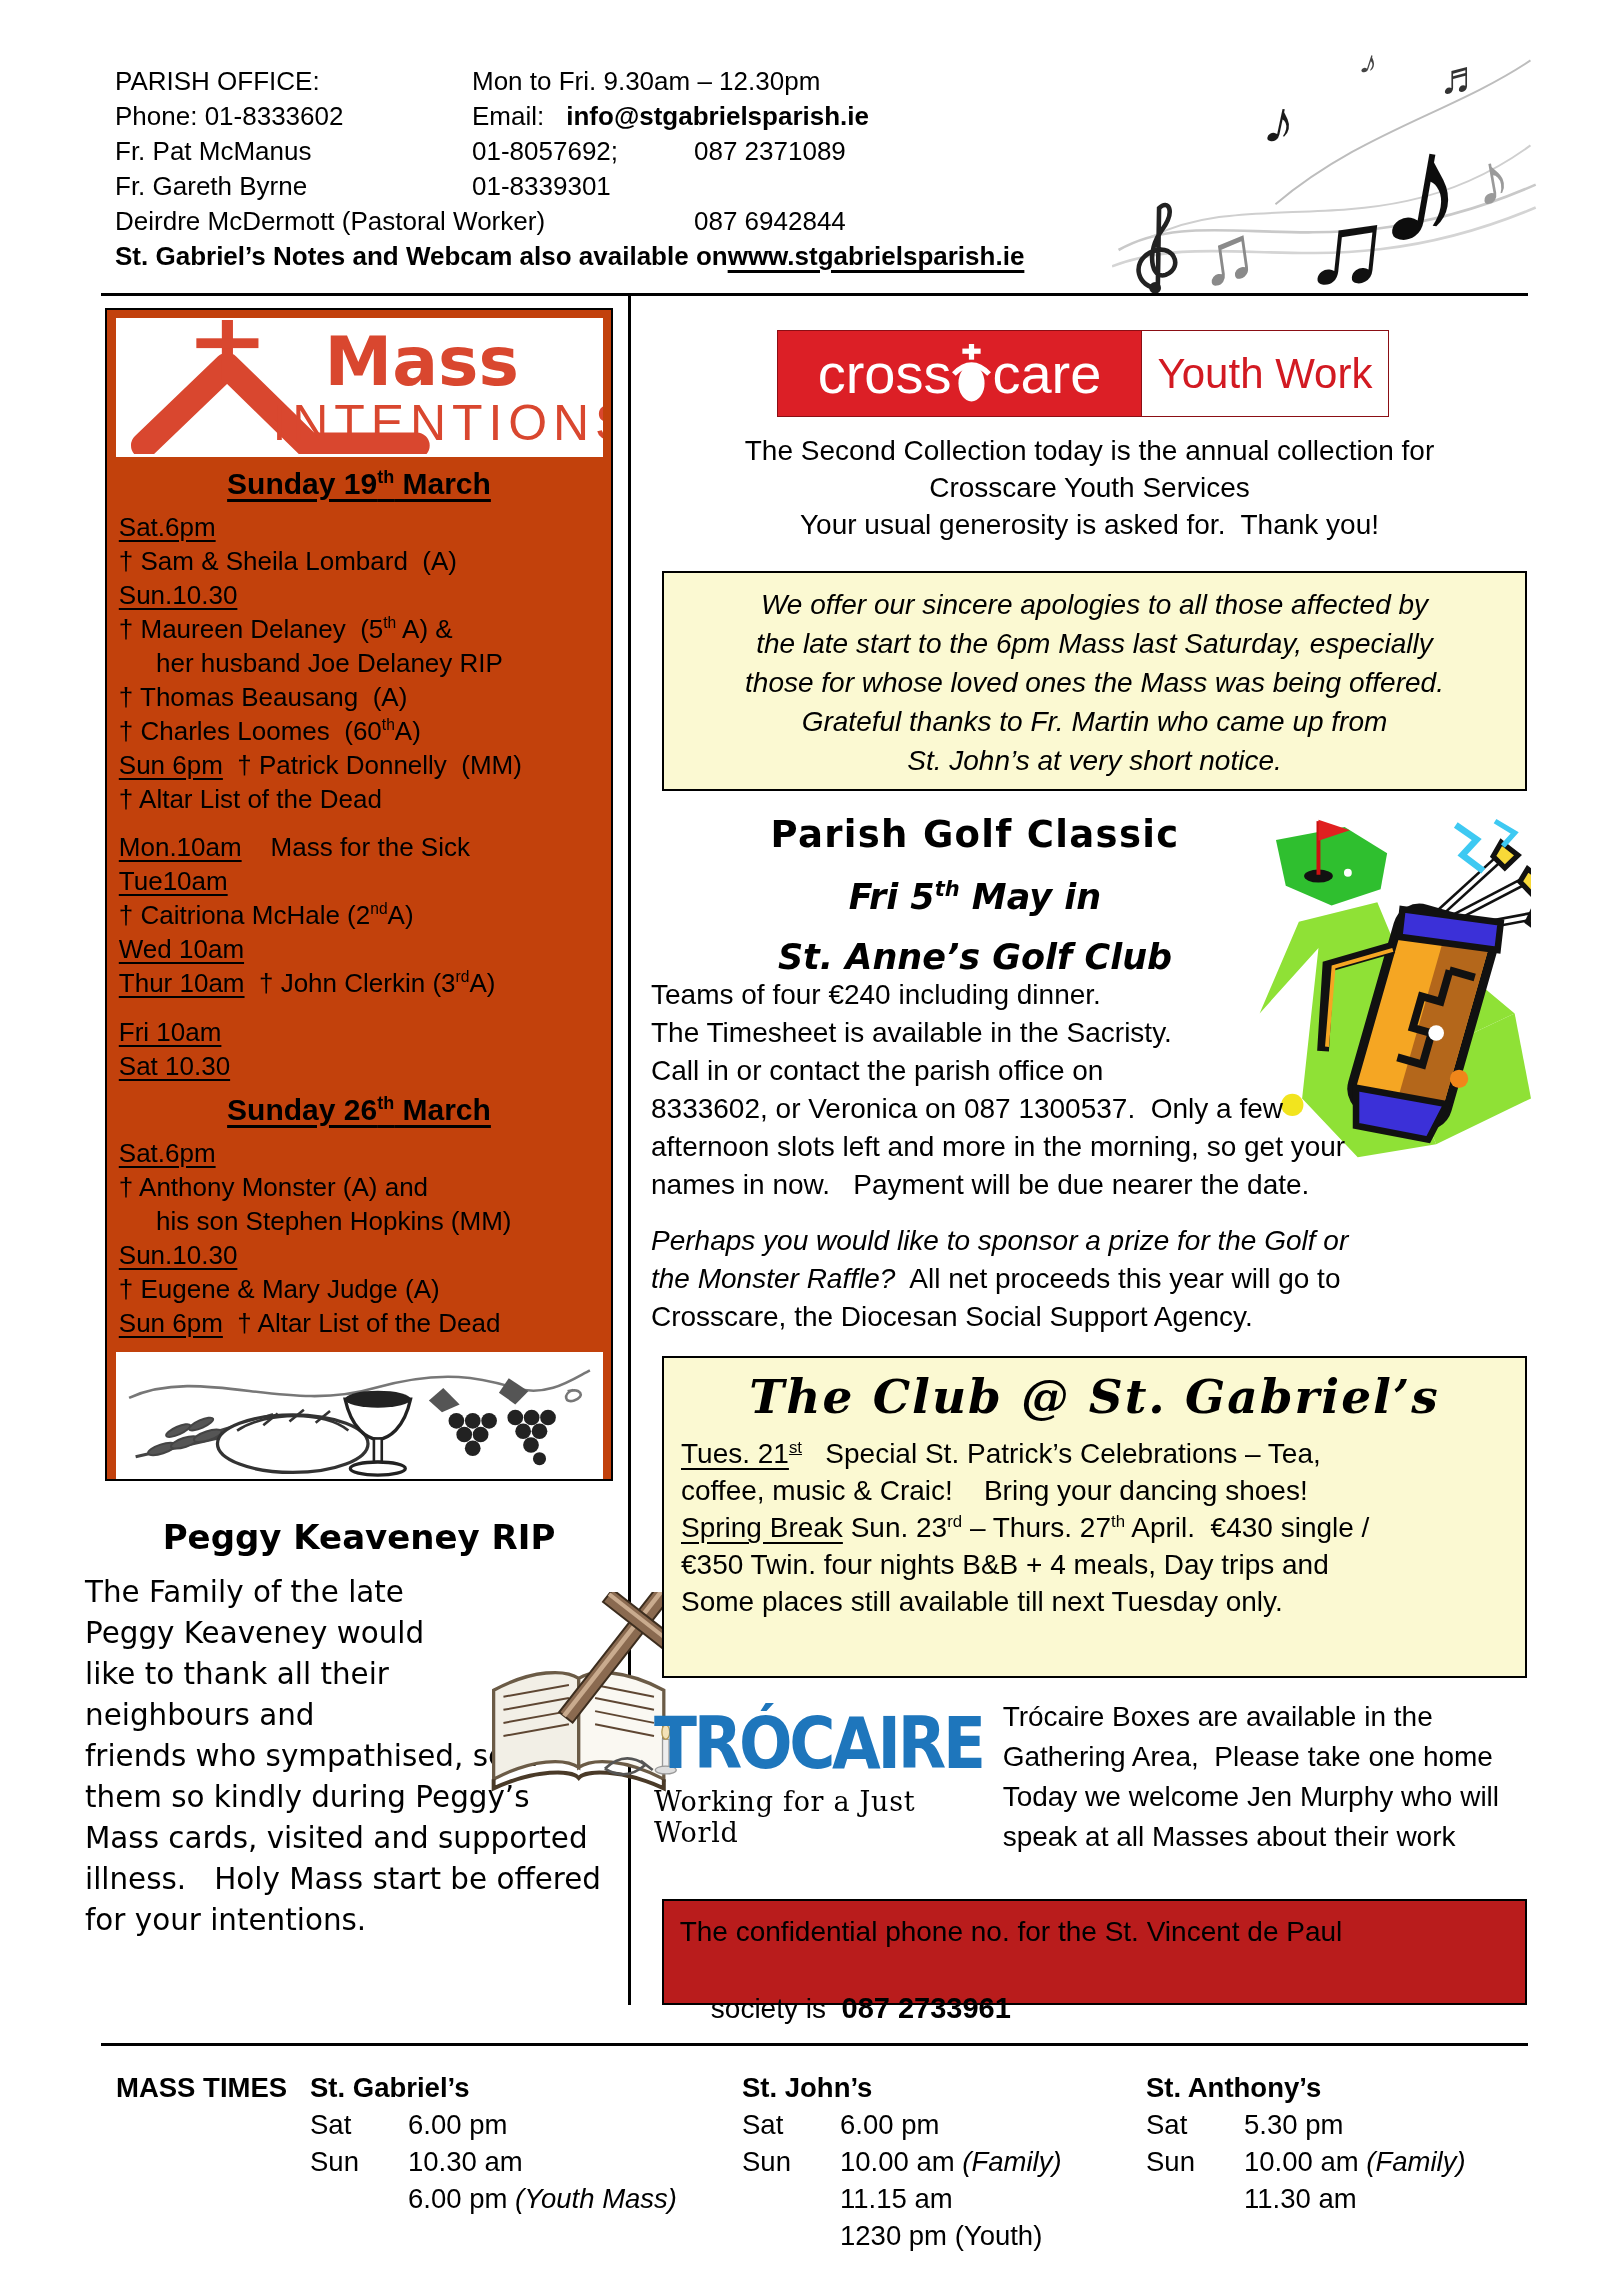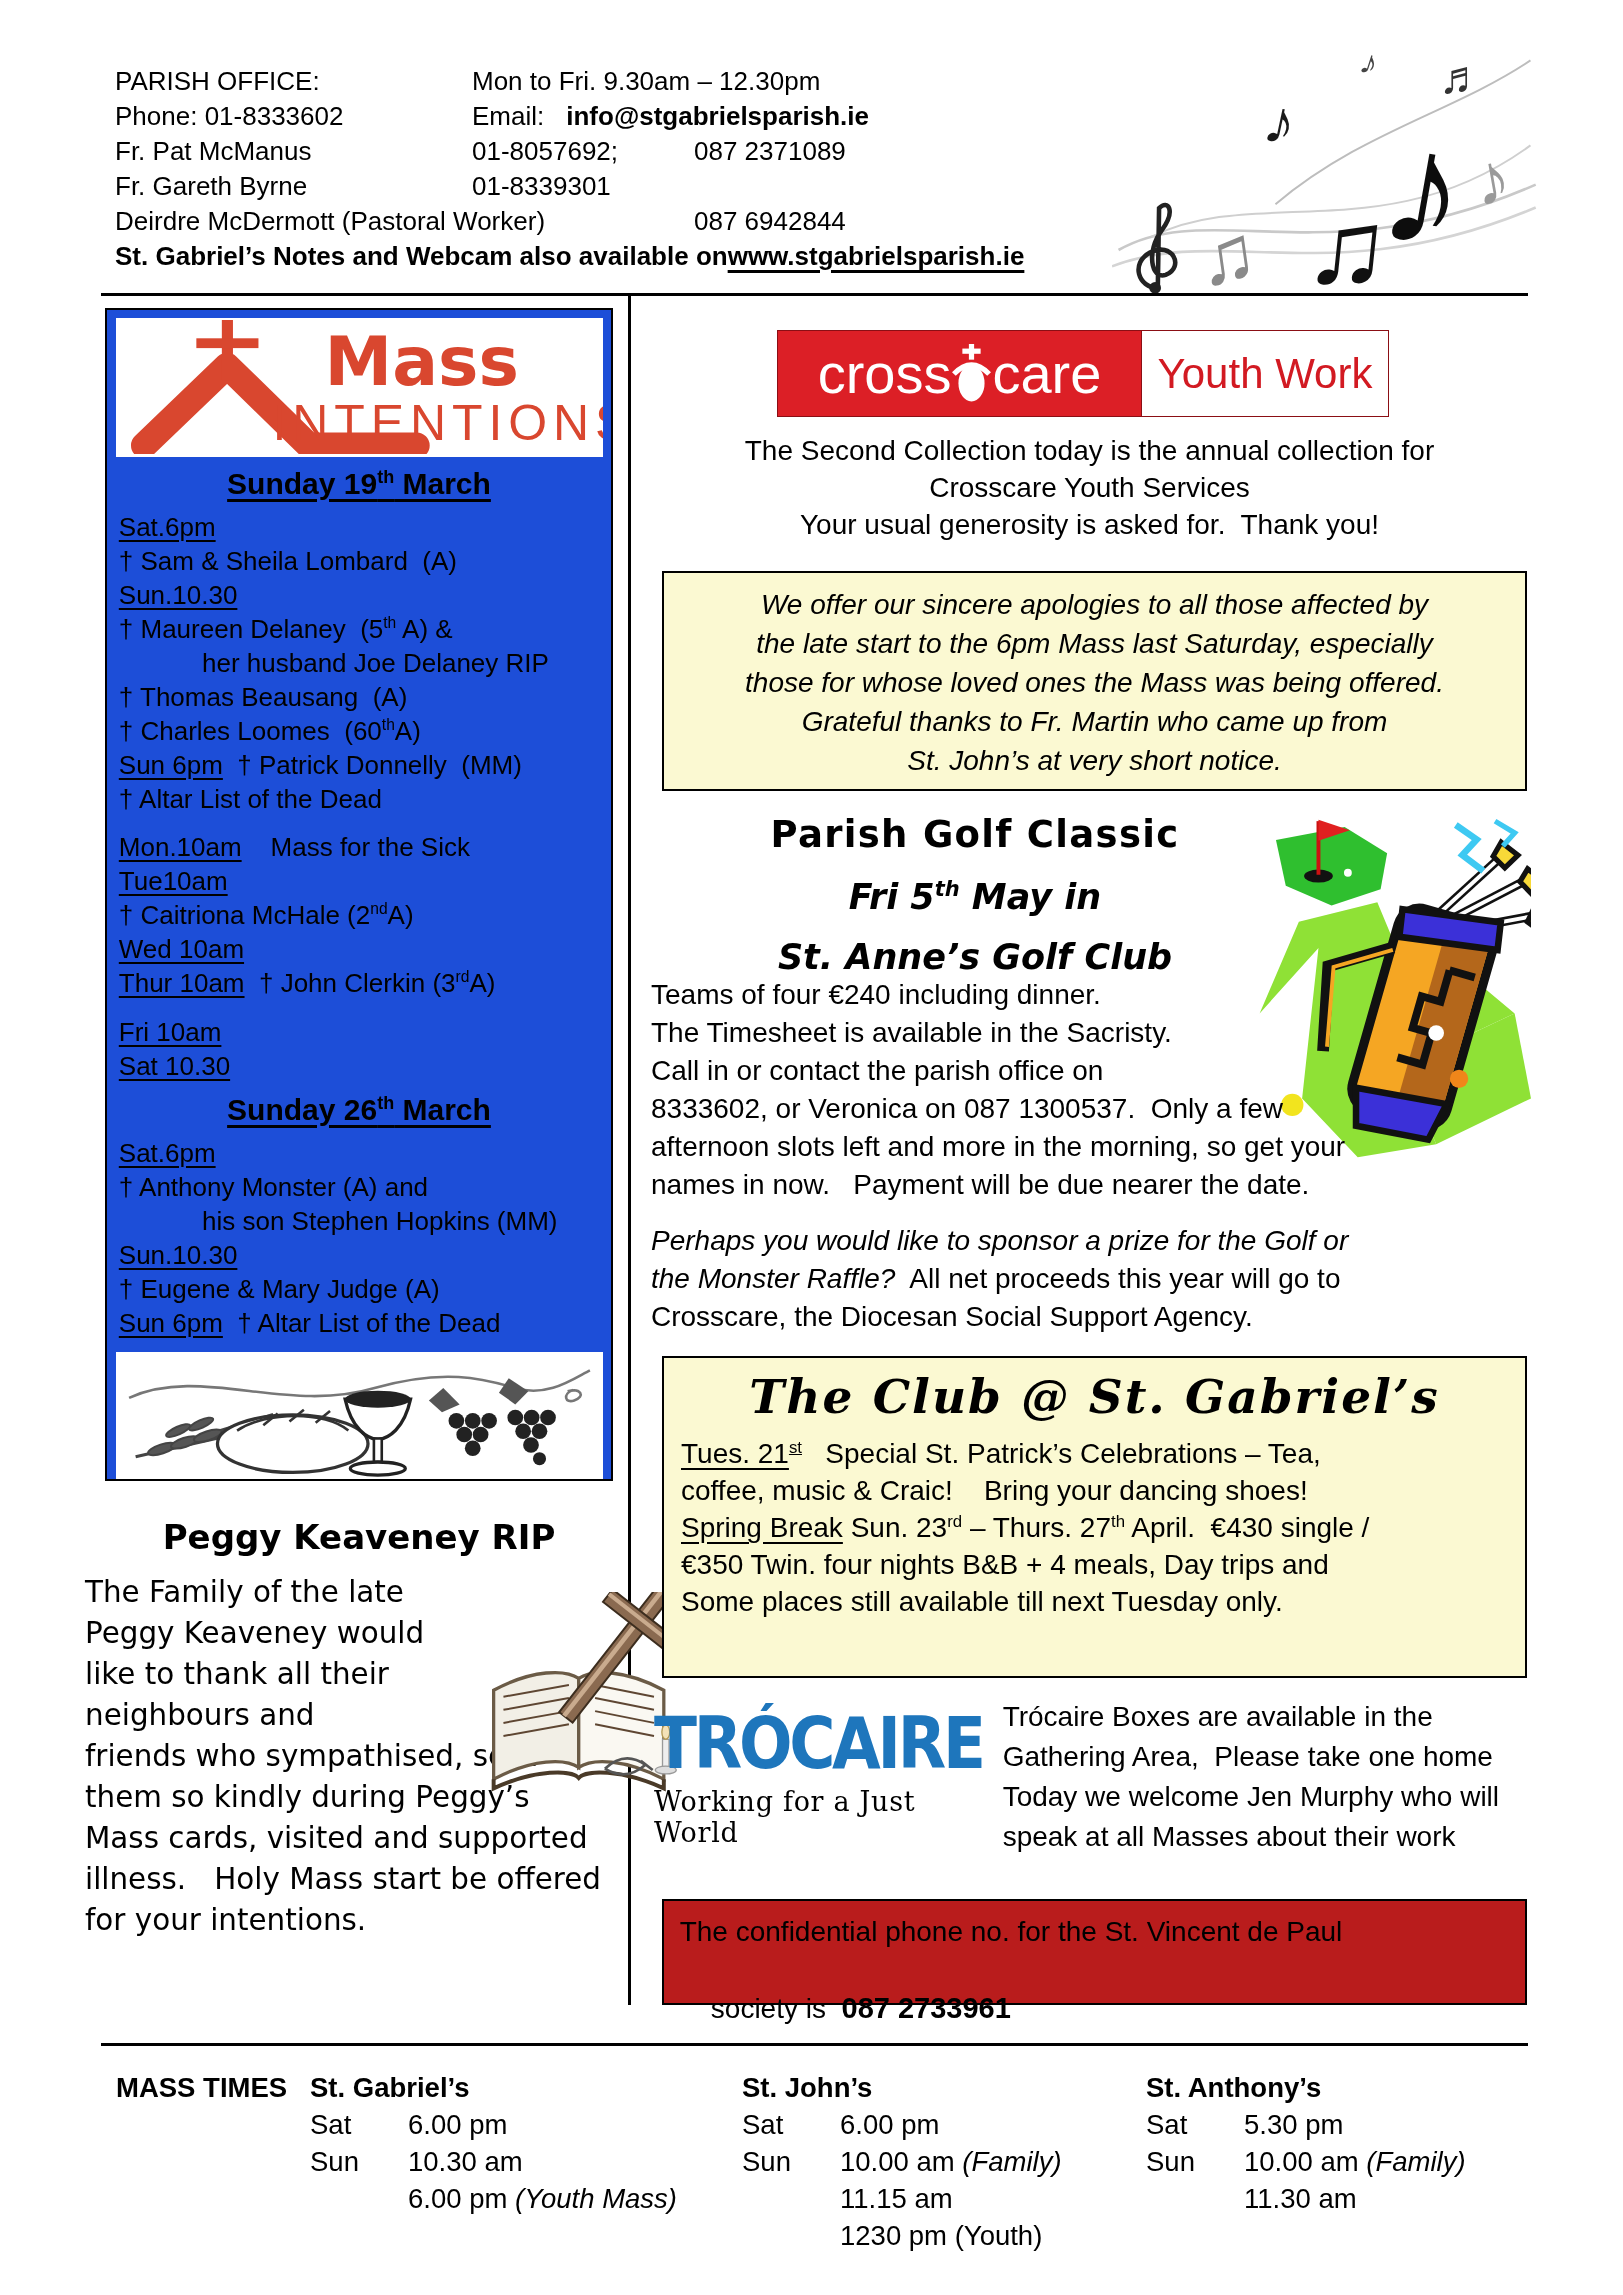--- a/index.html
+++ b/index.html
@@ -17,29 +17,29 @@
   .hc2 { width:222px; flex:none; }
   .hbold { font-weight:bold; }
   .hemail { font-weight:bold; margin-left:22px; }
   .hurl { font-weight:bold; text-decoration:underline; text-underline-offset:4.6px; text-decoration-thickness:2.6px; color:#000; }
   .rule-h { background:#000; }
 
   
   .music { left:1112px; top:34px; width:425px; height:262px; }
 
   
-  .mi-box { left:105px; top:308px; width:508px; height:1173px; border:2.6px solid #000; background:#1d4ed8; overflow:hidden; }
+  .mi-box { left:105px; top:308px; width:508px; height:1173px; border:2.6px solid #000; background:#c2410c; overflow:hidden; }
   .mi-logo { position:relative; margin:7.9px auto 2.6px; width:487px; height:139px; background:#fff; overflow:hidden; }
   .mi-logo-svg { position:absolute; left:3.9px; top:2.6px; }
   .logo-mass { position:absolute; left:209px; top:3.9px; color:#D9472F; font-weight:bold; font-size:68px; font-family:"DejaVu Sans",sans-serif; }
   .logo-int  { position:absolute; left:157px; top:76px; color:#D9472F; font-size:50px; letter-spacing:5.9px; font-family:"Liberation Sans",sans-serif; }
   .mi-title { text-align:center; font-weight:bold; font-size:30px; text-decoration:underline; text-decoration-thickness:2.6px; text-underline-offset:5.2px; margin-top:10px; margin-bottom:9.2px; }
   .mi-line { font-size:26px; line-height:34px; padding-left:11.8px; }
   .mi-line span { text-underline-offset:3.9px; text-decoration-thickness:2px; }
-  .indent { padding-left:95px; }
+  .indent { padding-left:49px; }
   .gap { margin-top:14.4px; }
   .mi-art { margin:11.8px auto 0; width:487px; height:131px; background:#fff; }
 
   .peggy-title { left:105px; top:1517px; width:508px; text-align:center; font-weight:bold; font-size:34px; font-family:"DejaVu Sans",sans-serif; }
   .peggy-body { left:85px; top:1572px; width:563px; font-size:29.4px; line-height:41px; font-family:"DejaVu Sans",sans-serif; }
   .peggy-img { position:absolute; left:389px; top:19.6px; }
 
   
   .vline { left:628px; top:296px; width:2.6px; height:1709px; background:#000; }
 

